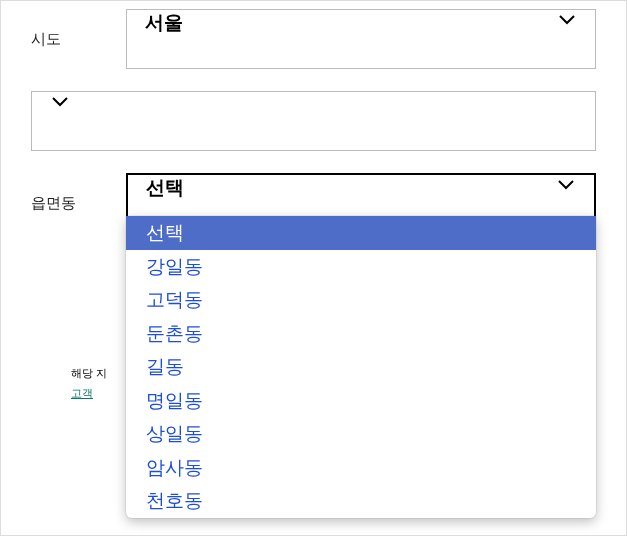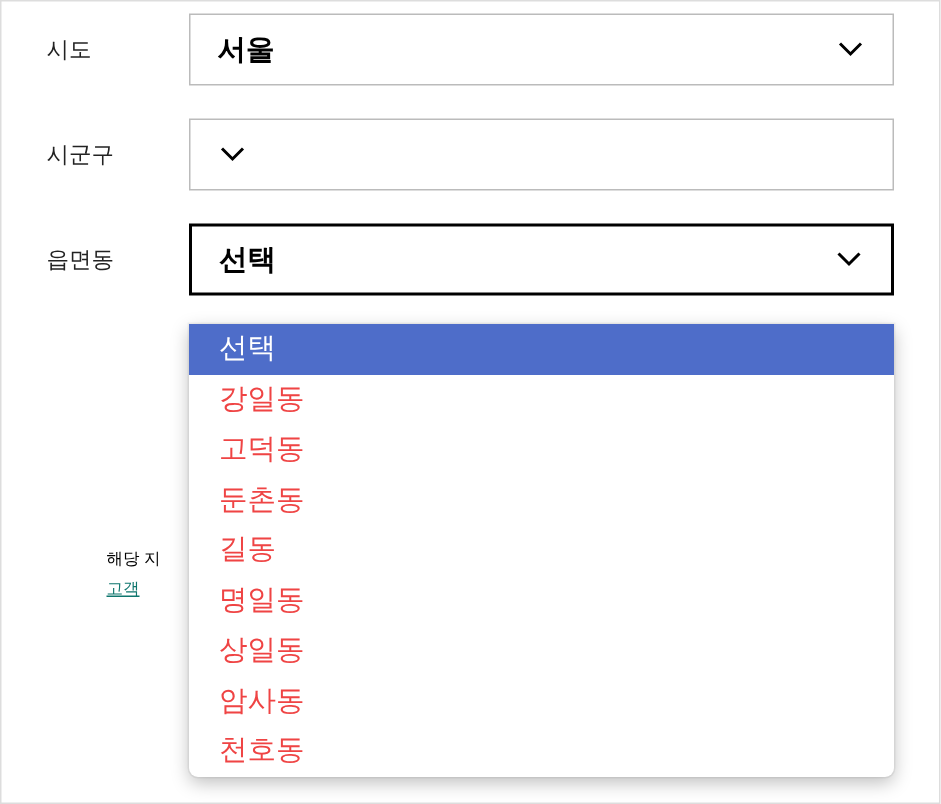--- a/index.html
+++ b/index.html
@@ -24,24 +24,23 @@
       align-items: center;
       margin-bottom: 22px;
     }
     .form-label {
       width: 95px;
       font-size: 15px;
       color: #222;
     }
     .select-box {
       flex: 1;
-      height: 48px;
+      height: 60px;
       border: 1px solid #bbb;
       display: flex;
-      align-items: center;
       justify-content: space-between;
       padding: 0 18px 0 18px;
       cursor: pointer;
       background: #fff;
       position: relative;
     }
     .select-box.focused {
       border: 2px solid #000;
     }
     .select-value {
@@ -75,21 +74,21 @@
       padding: 3px 20px;
       font-size: 19px;
       cursor: pointer;
       line-height: 1.45;
     }
     .dropdown-option.selected {
       background: #4e6dc9;
       color: #fff;
     }
     .dropdown-option:not(.selected) {
-      color: #ef4444;
+      color: #1d4ed8;
     }
     .info-text {
       position: absolute;
       top: 363px;
       left: 70px;
       font-size: 11px;
       line-height: 1.8;
       z-index: 1;
     }
     .info-link {
@@ -108,21 +107,20 @@
       <div class="select-box">
         <span class="select-value">서울</span>
         <span class="chevron">
           <svg viewBox="0 0 16 10" fill="none" stroke="#000" stroke-width="2">
             <path d="M1 1 L8 8 L15 1"></path>
           </svg>
         </span>
       </div>
     </div>
     <div class="form-row">
-      <div class="form-label">시군구</div>
       <div class="select-box">
         <span class="chevron">
           <svg viewBox="0 0 16 10" fill="none" stroke="#000" stroke-width="2">
             <path d="M1 1 L8 8 L15 1"></path>
           </svg>
         </span>
       </div>
     </div>
     <div class="form-row">
       <div class="form-label">읍면동</div>

